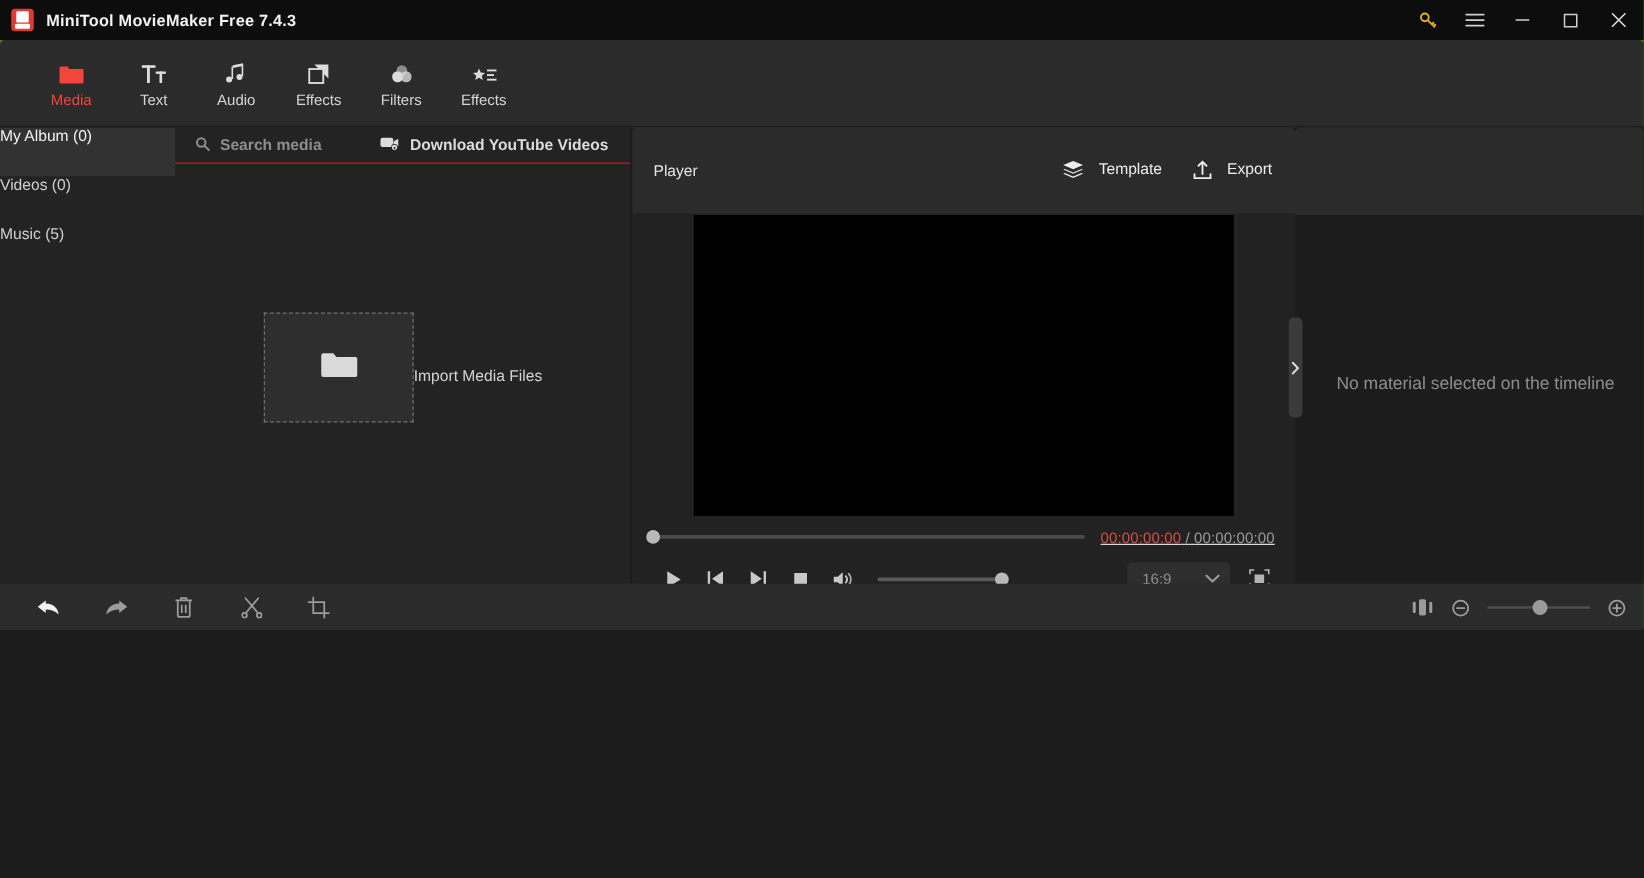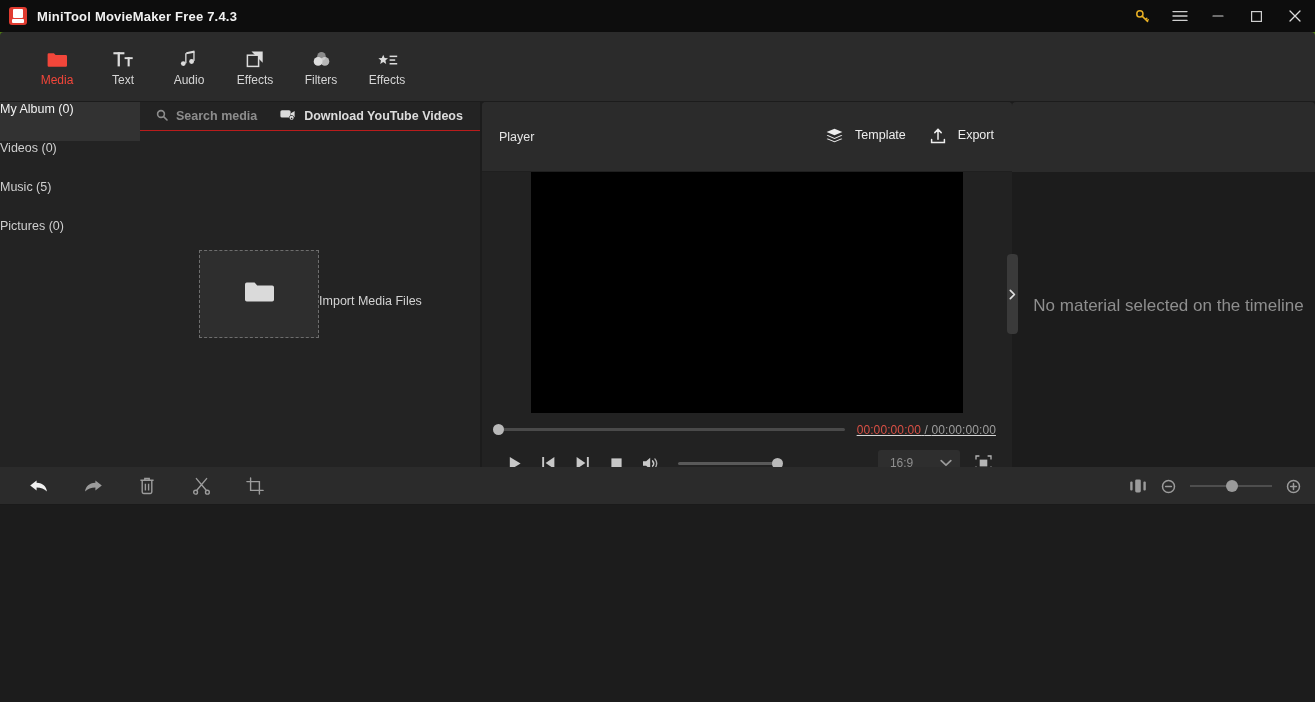--- a/index.html
+++ b/index.html
@@ -112,21 +112,21 @@
     width: 82px; height: 26px; background: #2e2e2e; border-radius: 3px; display: flex;
     align-items: center; justify-content: space-between; padding: 0 8px 0 12px;
     font-size: 12px; color: #8f8f8f;
   }
   .fs-btn { width: 24px; height: 24px; display: flex; align-items: center; justify-content: center; color: #b4b4b4; }
 
   
   .props { flex: 1 1 auto; background: #1c1c1c; display: flex; flex-direction: column; position: relative; }
   .props-head { height: 70px; flex: 0 0 70px; background: #2b2b2b; border-radius: 4px 4px 0 0; }
   .props-body { flex: 1 1 auto; display: flex; align-items: center; justify-content: center; }
-  .props-empty { font-size: 17px; color: #8e8e8e; padding-bottom: 28px; padding-left:10px;}
+  .props-empty { font-size: 14px; color: #8e8e8e; padding-bottom: 28px; padding-left:10px;}
   .collapse-handle {
     position: absolute; left: -5px; top: 152px; width: 11px; height: 80px;
     background: #3a3a3a; border-radius: 4px; display: flex; align-items: center;
     justify-content: center; color: #e0e0e0; font-size: 10px;
   }
 
   
   .tl-toolbar {
     height: 38px; flex: 0 0 38px; background: #2b2b2b; display: flex; align-items: center;
     padding: 0 14px 0 12px; position: relative;
@@ -289,23 +289,20 @@
 
     <div class="lib-side">
       <div class="lib-item active">
         <span>My Album (0)</span>
       </div>
       <div class="lib-item">
         <span>Videos (0)</span>
       </div>
       <div class="lib-item">
         <span>Music (5)</span>
-      </div>
-      <div class="lib-item">
-        <span>Pictures (0)</span>
       </div>
     </div>
 
     <div class="media-panel">
       <div class="media-top">
         <div class="search-box">
           <span>
             <svg width="12" height="12" viewBox="0 0 12 12" fill="none" stroke="#8d8d8d" stroke-width="1.6">
               <circle cx="5" cy="5" r="3.4"></circle>
                 <path d="M7.6 7.6 11 11" stroke-linecap="round"></path>

